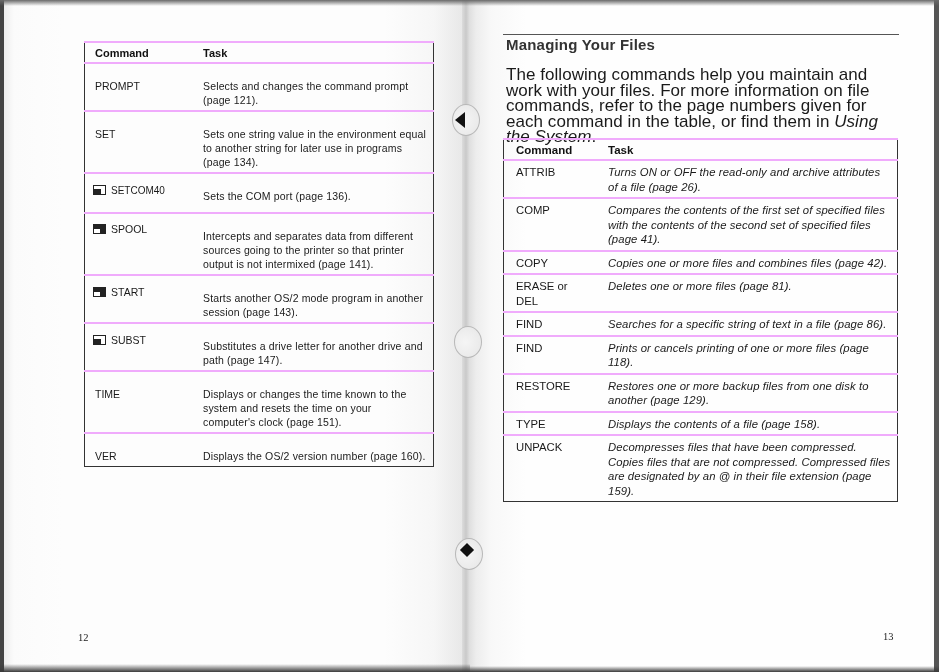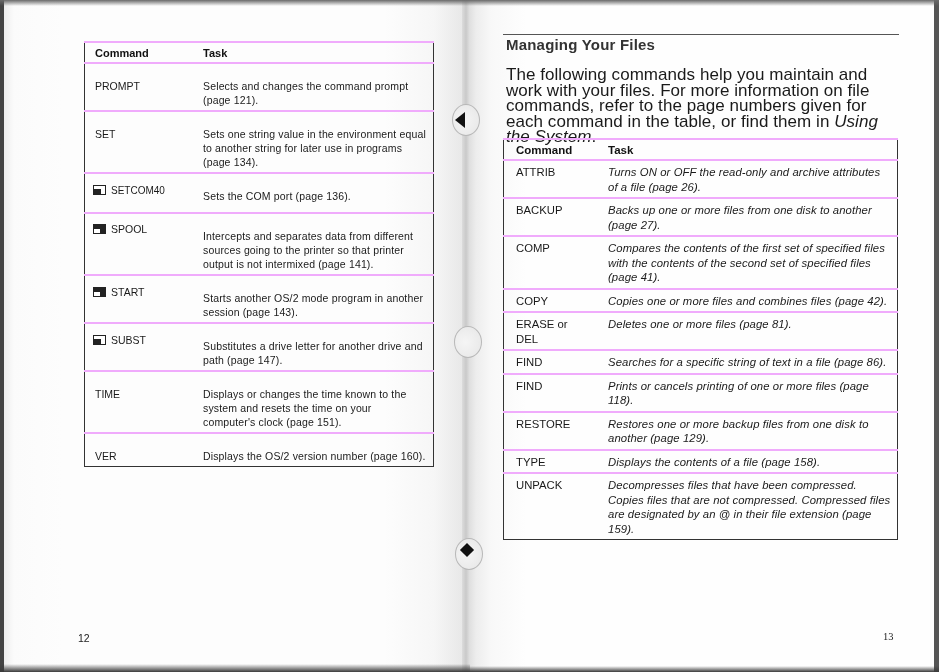--- a/index.html
+++ b/index.html
@@ -229,21 +229,21 @@
       color: #1a1a1a;
       margin: 0;
       letter-spacing: 0.05px;
     }
     .intro i { font-style: italic; }
     .page-num {
       position: absolute;
       font-size: 10.5px;
       color: #222;
     }
-    .page-num.left { left: 78px; top: 632px; }
+    .page-num.left { left: 78px; top: 632px; font-family: Liberation Serif, serif; }
     .page-num.right { left: 883px; top: 631px; font-family: Liberation Serif, serif; }
   </style>
 </head>
 <body>
 
 <div class="page page-left"></div>
 <div class="page page-right"></div>
 <div class="gutter"></div>
 <div class="left-edge"></div>
 <div class="right-edge"></div>
@@ -322,24 +322,20 @@
       <th>Command</th>
       <th class="task-h">Task</th>
     </tr>
   </thead>
   <tbody>
     <tr>
       <td class="cmd-col">ATTRIB</td>
       <td class="task">Turns ON or OFF the read-only and archive attributes of a file (page 26).</td>
     </tr>
     <tr>
-      <td class="cmd-col">BACKUP</td>
-      <td class="task">Backs up one or more files from one disk to another (page 27).</td>
-    </tr>
-    <tr>
       <td class="cmd-col">COMP</td>
       <td class="task">Compares the contents of the first set of specified files with the contents of the second set of specified files  (page 41).</td>
     </tr>
     <tr>
       <td class="cmd-col">COPY</td>
       <td class="task">Copies one or more files and combines files (page 42).</td>
     </tr>
     <tr>
       <td class="cmd-col" style="width:60px;padding-right:20px">ERASE or DEL</td>
       <td class="task">Deletes one or more files (page 81).</td>

